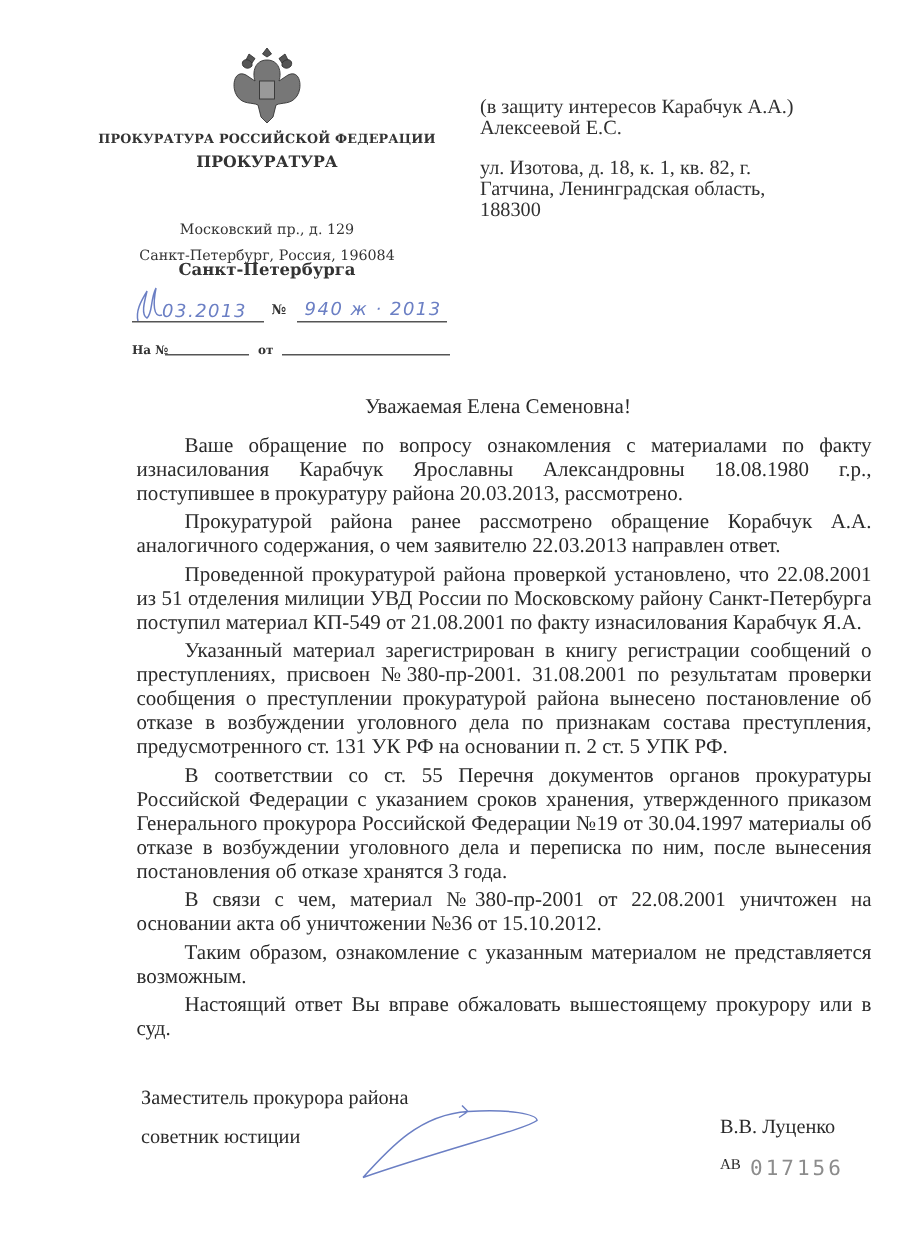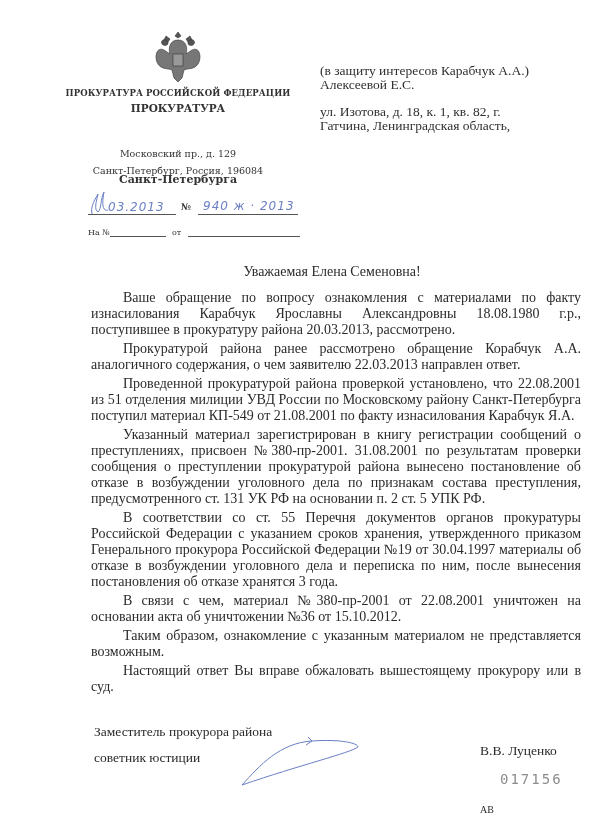--- a/index.html
+++ b/index.html
@@ -21,34 +21,34 @@
     .addr .gap { height: 13px; }
     
     .reg { left: 88px; top: 196px; width: 210px; height: 22px; }
     .reg .line1 { position: absolute; left: 0; top: 18px; width: 88px; border-bottom: 1px solid #555; }
     .reg .line2 { position: absolute; left: 110px; top: 18px; width: 100px; border-bottom: 1px solid #555; }
     .reg .num-sign { position: absolute; left: 93px; top: 6px; font-size: 9px; font-weight: bold; font-family: "DejaVu Serif", serif; color: #333; }
     .hand { position: absolute; font-family: "DejaVu Sans", sans-serif; color: #6b7fc4; font-size: 12px; font-style: italic; letter-spacing: 1px; }
     .hand.date { left: 20px; top: 4px; }
     .hand.number { left: 115px; top: 3px; }
     .initials { position: absolute; left: 0px; top: -6px; width: 24px; height: 28px; }
-    .onno { left: 88px; top: 228px; width: 220px; height: 14px; font-family: "DejaVu Serif", serif; font-size: 8px; font-weight: normal; color: #333; }
+    .onno { left: 88px; top: 228px; width: 220px; height: 14px; font-family: "DejaVu Serif", serif; font-size: 8px; font-weight: bold; color: #333; }
     .onno .l { position: absolute; top: 0; }
     .onno .u1 { position: absolute; left: 22px; top: 8px; width: 56px; border-bottom: 1px solid #555; }
     .onno .u2 { position: absolute; left: 100px; top: 8px; width: 112px; border-bottom: 1px solid #555; }
     
     .salutation { left: 0; width: 600px; top: 264px; text-align: center; font-size: 14px; padding-left: 32px; }
     .body { left: 91px; top: 290px; width: 490px; font-size: 14px; line-height: 16px; text-align: justify; }
     .body p { margin: 0 0 3px 0; text-indent: 32px; }
     
     .sig-title { left: 94px; top: 724px; font-size: 13.5px; }
     .sig-rank { left: 94px; top: 750px; font-size: 13.5px; }
     .sig-name { left: 480px; top: 743px; font-size: 13.5px; }
     .signature { left: 240px; top: 735px; width: 120px; height: 55px; }
-    .serial-prefix { left: 480px; top: 804px; font-size: 10px; }
+    .serial-prefix { left: 480px; top: 771px; font-size: 10px; }
     .serial-num { left: 500px; top: 771px; font-family: "DejaVu Sans Mono", monospace; font-size: 14px; color: #8c8c8c; letter-spacing: 2px; }
   </style>
 </head>
 <body>
 
 <svg class="abs emblem" viewBox="0 0 60 56">
   <g fill="#555" stroke="#333" stroke-width="0.6">
     <path d="M30 4 l3 4 -3 2 -3 -2z"></path>
     <path d="M18 8 l4 3 -2 3 -4 -2z"></path>
     <path d="M42 8 l-4 3 2 3 4 -2z"></path>
@@ -66,20 +66,21 @@
 <div class="abs lh lh3">Санкт-Петербурга</div>
 <div class="abs lh lh4">Московский пр., д. 129</div>
 <div class="abs lh lh5">Санкт-Петербург, Россия, 196084</div>
 
 <div class="abs addr">
   <div>(в защиту интересов Карабчук А.А.)</div>
   <div>Алексеевой Е.С.</div>
   <div class="gap"></div>
   <div>ул. Изотова, д. 18, к. 1, кв. 82, г.</div>
   <div>Гатчина, Ленинградская область,</div>
+  <div>188300</div>
 </div>
 
 <div class="abs reg">
   <svg class="initials" viewBox="0 0 24 28">
     <path d="M4 24 C2 16 8 8 10 4 C8 12 6 20 10 22 C14 18 12 10 16 2 C14 12 14 22 20 20" fill="none" stroke="#6b7fc4" stroke-width="1"></path>
   </svg>
   <span class="hand date">03.2013</span>
   <div class="line1"></div>
   <span class="num-sign">№</span>
   <span class="hand number">940 ж · 2013</span>

